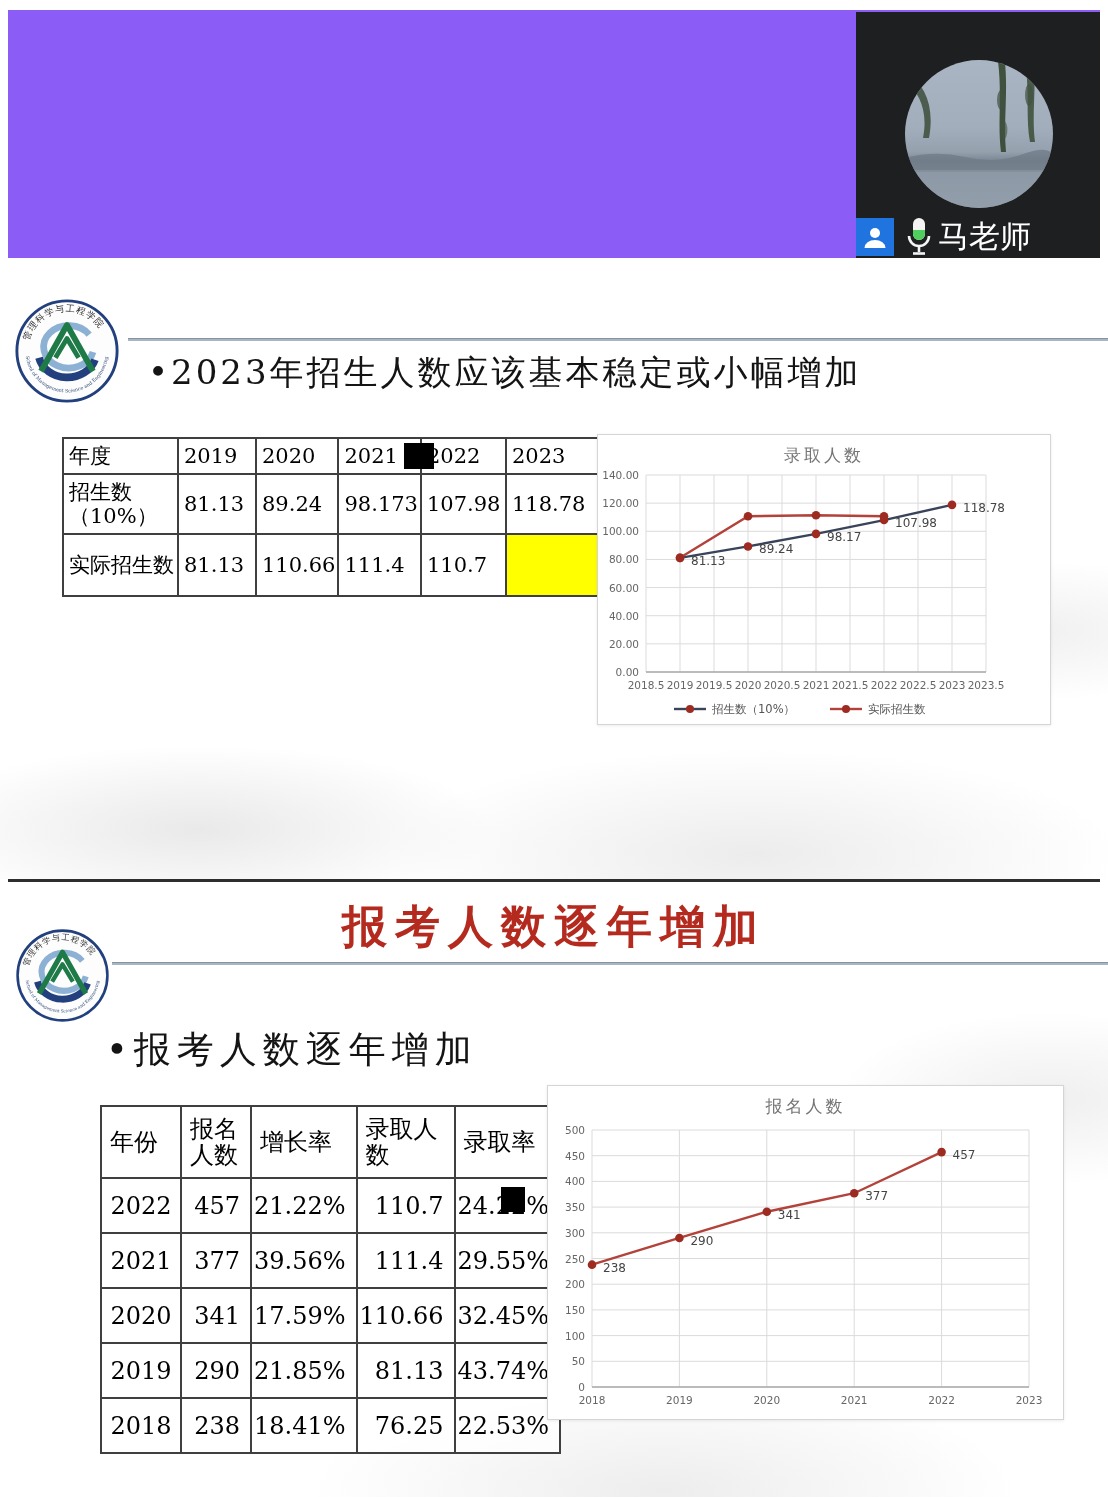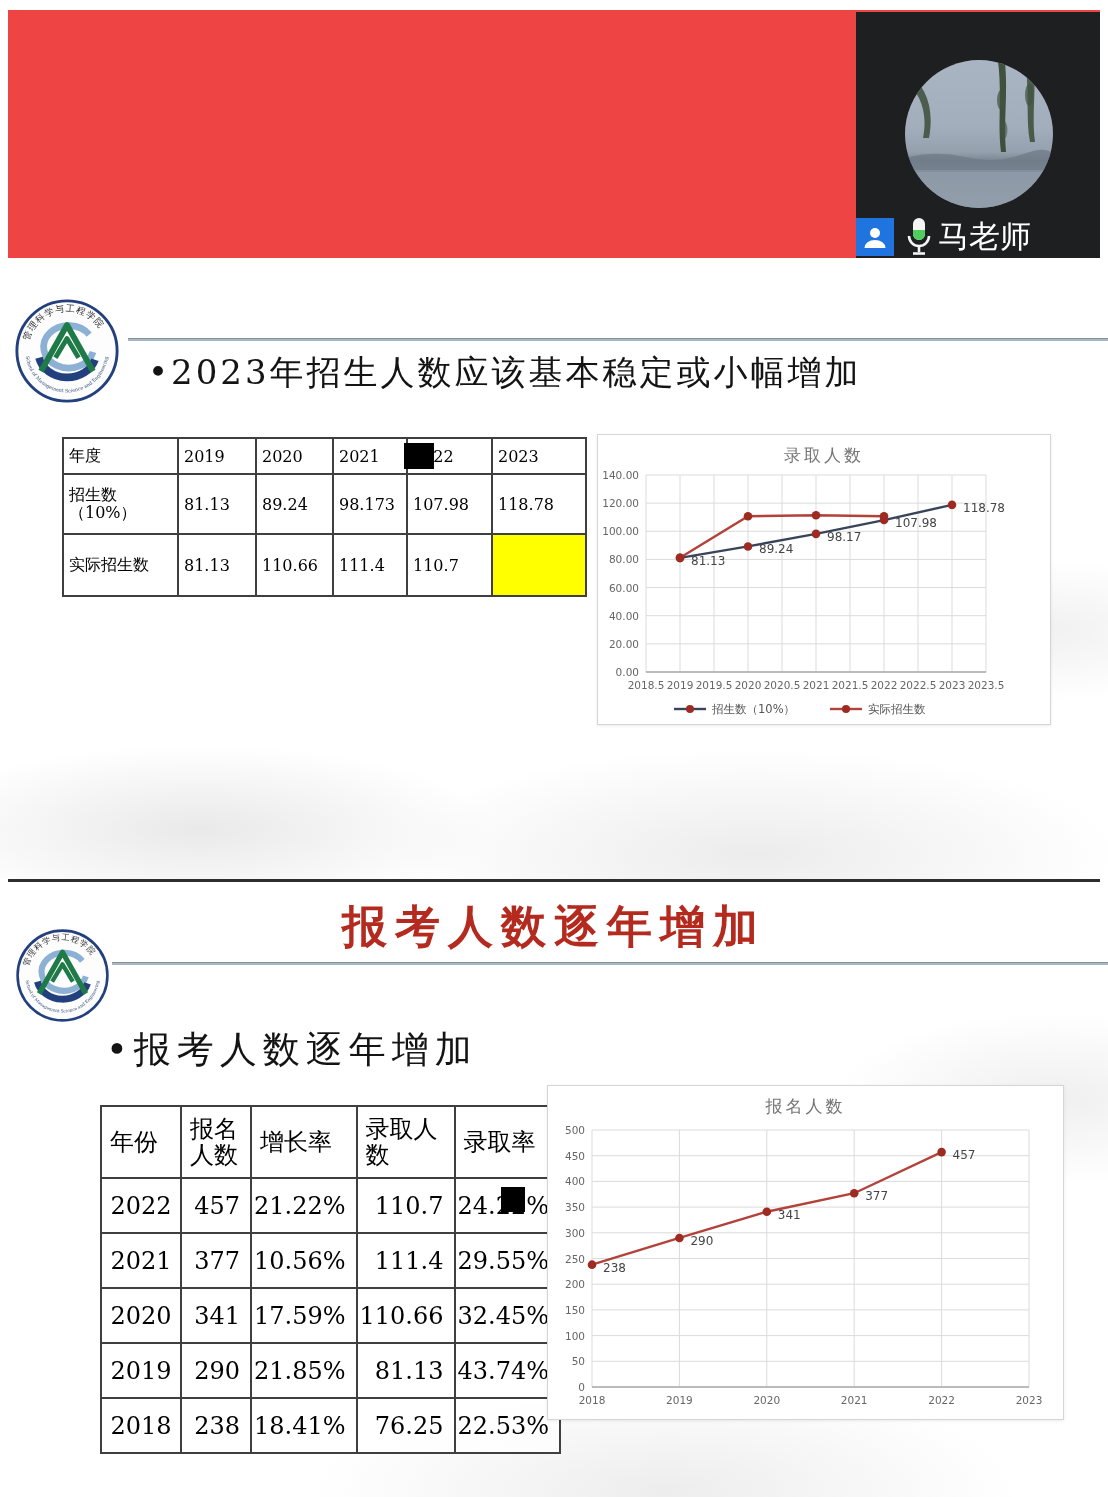--- a/index.html
+++ b/index.html
@@ -1,19 +1,19 @@
 <!DOCTYPE html>
 <html><head>
 <meta charset="utf-8">
 <style>
   html,body{margin:0;padding:0;background:#ffffff;}
   .page{position:relative;width:1108px;height:1497px;background:#fff;overflow:hidden;
         font-family:"DejaVu Serif", serif;}
   
-  .video-strip{position:absolute;left:8px;top:10px;width:1092px;height:248px;background:#ef4444;}
+  .video-strip{position:absolute;left:8px;top:10px;width:1092px;height:248px;background:#8b5cf6;}
   .participant-tile{position:absolute;left:848px;top:2px;width:244px;height:253px;background:#1e1f21;}
   .avatar{position:absolute;left:49px;top:48px;width:148px;height:148px;border-radius:50%;
           border:3px solid #d8dcе0;border-color:#d8dce0;overflow:hidden;
           background:linear-gradient(180deg,#aab5c4 0%,#a3aebd 45%,#96a1ae 62%,#7c8795 68%,#8d98a5 75%,#9aa5b1 100%);}
   .tile-bottom{position:absolute;left:0;bottom:8px;height:40px;display:flex;align-items:center;}
   .user-badge{width:38px;height:38px;background:#1f74e0;display:flex;align-items:center;justify-content:center;}
   .mic{width:34px;height:42px;margin-left:8px;}
   .p-name{color:#fff;font-family:"DejaVu Sans",sans-serif;font-size:31px;margin-left:2px;white-space:nowrap;}
   
   .slide{position:absolute;left:0;width:1108px;background:#fff;}
@@ -28,21 +28,21 @@
   .hline{position:absolute;height:2px;background:#a9b6c2;border-top:1px solid #8493a1;}
   .logo{position:absolute;}
   .s-title{position:absolute;color:#141414;letter-spacing:3px;white-space:nowrap;margin-left:36px;}
   #slide1 .s-title{left:112px;top:92px;font-size:34px;}
   .red-title{position:absolute;left:0;width:1108px;text-align:center;top:13px;
              font-size:45px;font-weight:bold;color:#b52a1e;letter-spacing:8px;}
   .bullet2{position:absolute;left:106px;top:100px;font-size:37px;letter-spacing:6px;color:#141414;white-space:nowrap;margin-top:41px;}
   
   table{border-collapse:collapse;table-layout:fixed;background:rgba(255,255,255,.75);}
   td,th{border:2px solid #3f3f3f;font-weight:normal;overflow:hidden;}
-  .t1{position:absolute;left:62px;top:179px;font-size:16px;}
+  .t1{position:absolute;left:62px;top:179px;font-size:21px;}
   .t1 th{height:34px;text-align:left;padding:0 2px 0 5px;}
   .t1 td{text-align:left;padding:0 2px 0 5px;}
   .t1 .rl{line-height:1.15;}
   .t1 tr.r1 td{height:58px;}
   .t1 tr.r2 td{height:60px;}
   .hl{background:#ffff00;}
   .t2{position:absolute;left:100px;top:221px;font-size:24px;}
   .t2 th{height:70px;text-align:left;padding:0 4px 0 8px;line-height:1.1;}
   .t2 td{height:53px;text-align:right;padding:0 10px 0 2px;}
   .t2 td.yr{text-align:center;padding:0 4px;}
@@ -257,21 +257,21 @@
           <tr>
             <td class="yr">2022</td>
             <td class="">457</td>
             <td class="">21.22%</td>
             <td class="">110.7</td>
             <td class="">24.22%</td>
           </tr>
           <tr>
             <td class="yr">2021</td>
             <td class="">377</td>
-            <td class="">10.56%</td>
+            <td class="">39.56%</td>
             <td class="">111.4</td>
             <td class="">29.55%</td>
           </tr>
           <tr>
             <td class="yr">2020</td>
             <td class="">341</td>
             <td class="">17.59%</td>
             <td class="">110.66</td>
             <td class="">32.45%</td>
           </tr>

